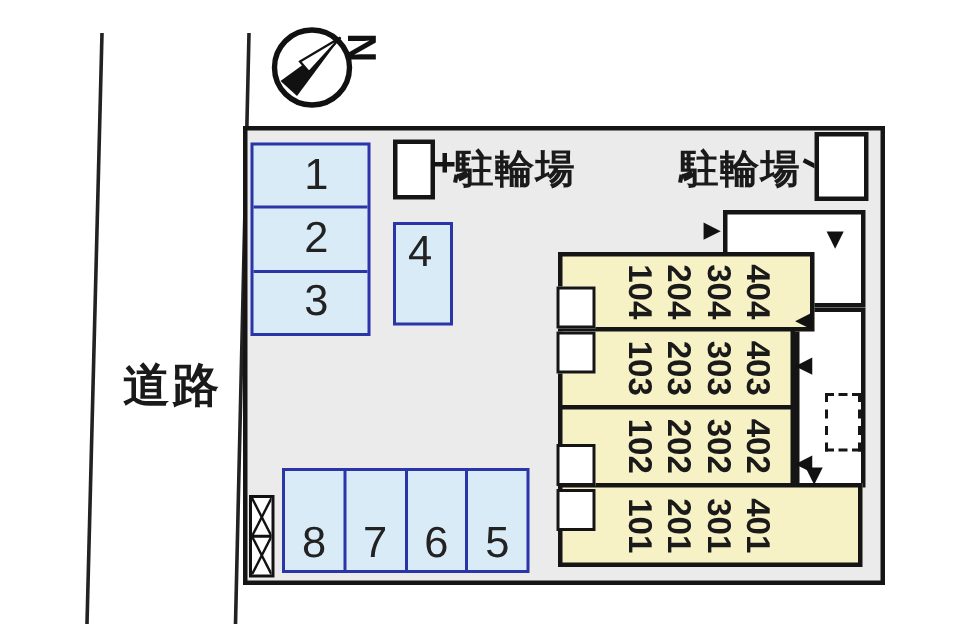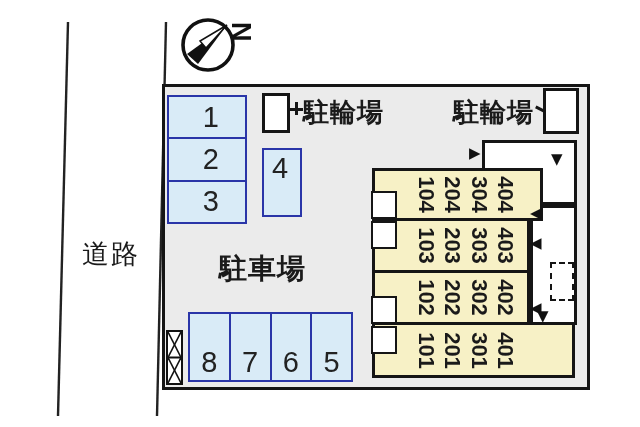--- a/index.html
+++ b/index.html
@@ -2,21 +2,21 @@
 <html><head>
 <meta charset="utf-8">
 <style>
   html,body{margin:0;padding:0;background:#fff;}
   .canvas{position:relative;width:640px;height:427px;background:#ffffff;overflow:hidden;
           font-family:"Liberation Sans","DejaVu Sans",sans-serif;color:#1a1a1a;}
   .abs{position:absolute;}
   svg{display:block;}
 
   
-  .road-label{left:82px;top:236px;font-size:27px;font-weight:400;letter-spacing:2px;z-index:2;}
+  .road-label{left:82px;top:236px;font-size:31px;font-weight:700;letter-spacing:2px;z-index:2;}
 
   
   .plot{left:162px;top:84px;width:428px;height:306px;background:#EBEBEB;
         border:3px solid #151515;box-sizing:border-box;z-index:3;}
 
   
   .stall-block{box-sizing:border-box;border:2px solid #2A35A8;background:#D9EBF7;display:flex;}
   .stalls-123{left:2px;top:8px;width:80px;height:129px;flex-direction:column;}
   .stalls-123 .stall{flex:1;display:flex;align-items:center;justify-content:flex-end;
                      padding-right:26px;box-sizing:border-box;}
@@ -140,23 +140,20 @@
 
     <div class="abs dashed-box" style="left:385px;top:175px;"></div>
 
     <span class="abs flow-arrow" style="left:304px;top:59px;">▶</span>
     <span class="abs flow-arrow" style="left:386px;top:65px;">▼</span>
     <span class="abs flow-arrow" style="left:365px;top:119px;">◀</span>
     <span class="abs flow-arrow" style="left:365px;top:149px;">◀</span>
     <span class="abs flow-arrow" style="left:365px;top:214px;">◀</span>
     <span class="abs flow-arrow" style="left:372px;top:222px;">▼</span>
 
-    <div class="abs" style="left:35px;top:163px;width:125px;text-align:center;">
-      <span class="jp-label" style="font-size:28px;">駐車場</span>
-    </div>
 
     <div class="abs stall-block stalls-5678">
       <div class="stall">
         <span class="stall-num">8</span>
       </div>
       <div class="stall">
         <span class="stall-num">7</span>
       </div>
       <div class="stall">
         <span class="stall-num">6</span>

